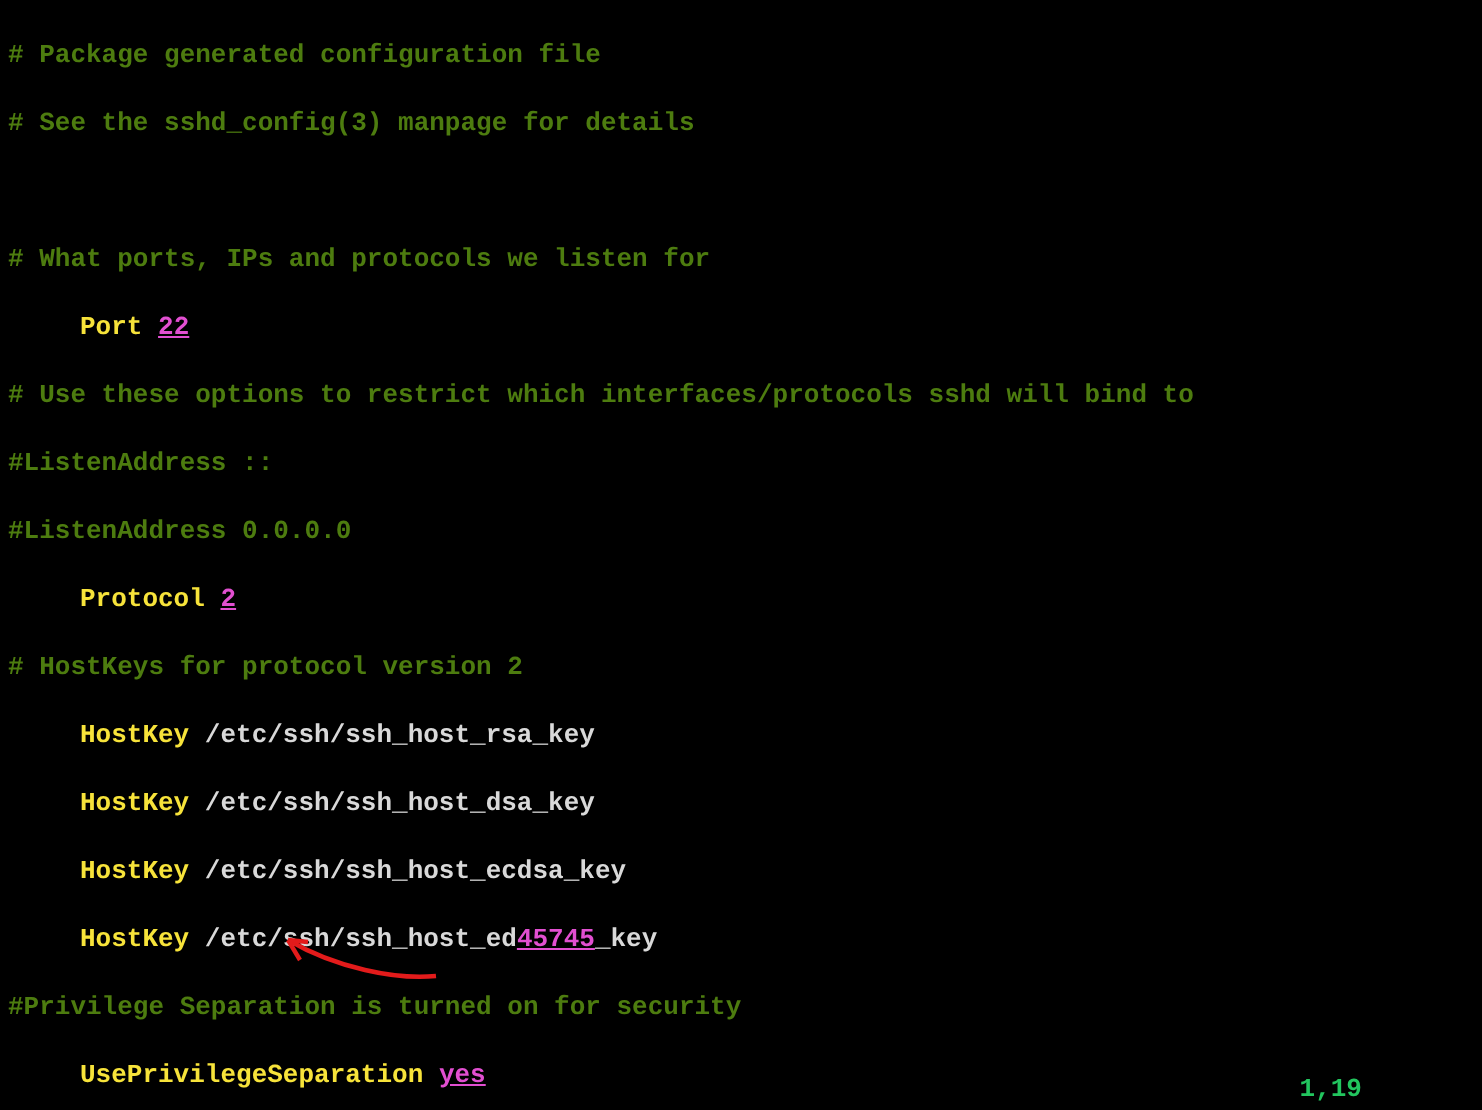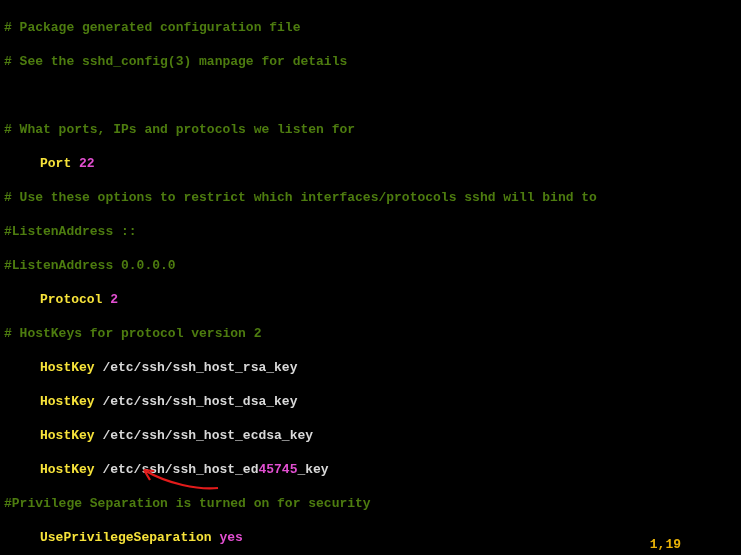--- a/index.html
+++ b/index.html
@@ -14,32 +14,32 @@
     font-weight: bold;
     overflow: hidden;
     position: relative;
   }
   .editor {
     padding: 2px 4px;
     white-space: pre;
   }
   .c-comment { color: #4d7c0f; }   
   .c-key     { color: #f7e33a; margin-left: 36px; }   
-  .c-val     { color: #e24fd1; }   
+  .c-val     { color: #e24fd1; text-decoration: underline; }   
   .c-path    { color: #d9d9d9; }   
   .c-text    { color: #d9d9d9; }
   .annotation {
     position: absolute;
     pointer-events: none;
   }
   .status {
     position: absolute;
     bottom: 2px;
     right: 60px;
-    color: #eab308;
+    color: #22c55e;
   }
 </style>
 </head>
 <body>
 
 <div class="editor">
 <div><span class="c-comment"># Package generated configuration file</span></div>
 <div><span class="c-comment"># See the sshd_config(3) manpage for details</span></div>
 <div>&nbsp;</div>
 <div><span class="c-comment"># What ports, IPs and protocols we listen for</span></div>

